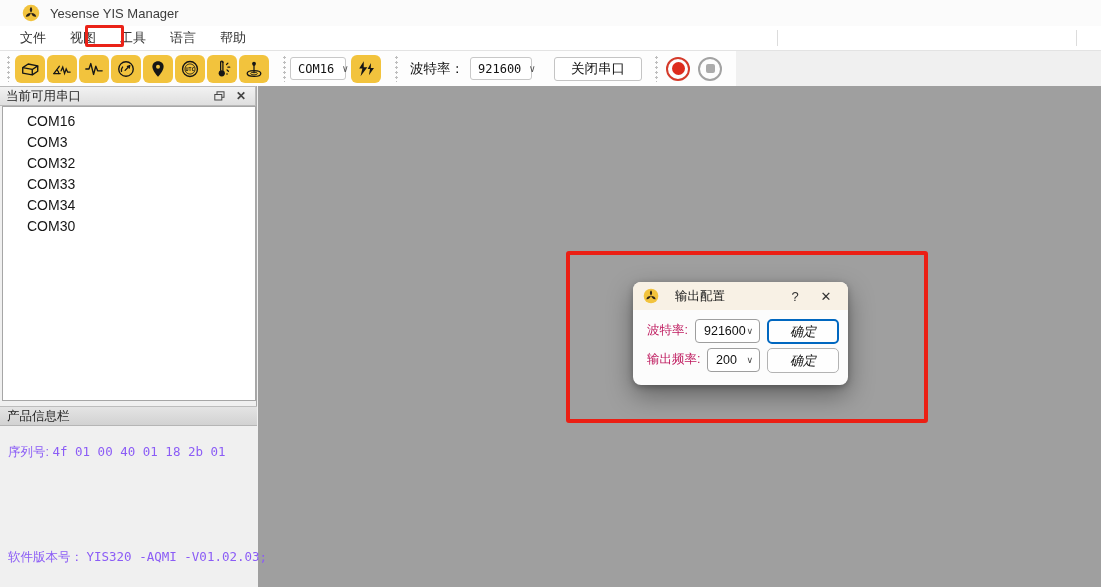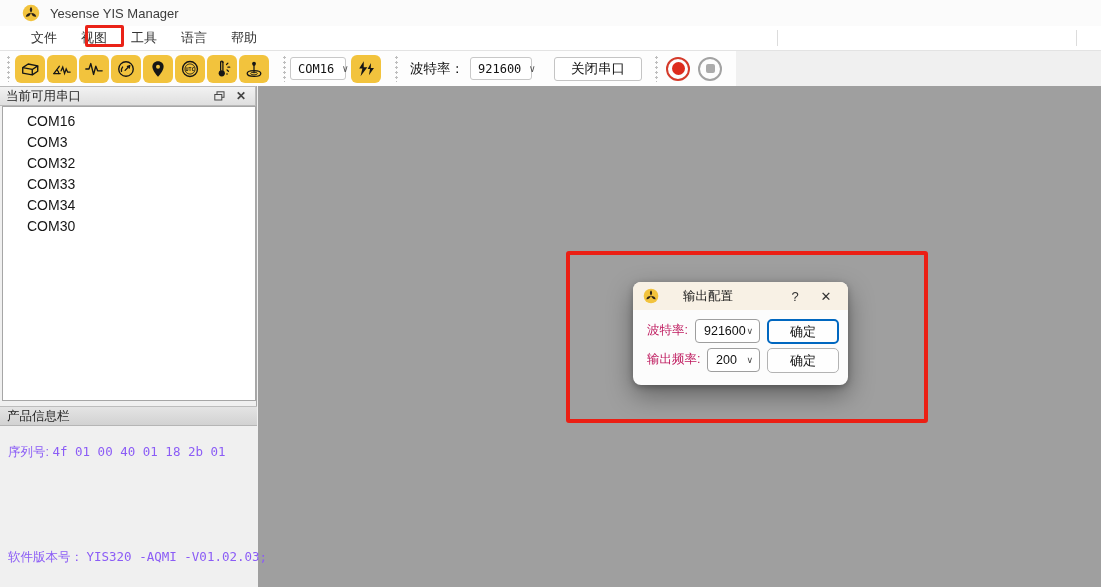--- a/index.html
+++ b/index.html
@@ -5,21 +5,21 @@
   * { margin:0; padding:0; box-sizing:border-box; }
   html,body { width:1101px; height:587px; overflow:hidden; }
   body { font-family:"Liberation Sans", sans-serif; background:#f0f0f0; position:relative; font-size:13px; color:#222; }
 
   
   .titlebar { position:absolute; left:0; top:0; width:1101px; height:26px; background:#fbfbfb; display:flex; align-items:center; padding-left:22px; }
   .applogo { width:18px; height:18px; flex:0 0 18px; }
   .apptitle { margin-left:10px; font-size:13px; color:#3c3c3c; }
 
   
-  .menubar { position:absolute; left:0; top:26px; width:1101px; height:25px; background:#ffffff; border-bottom:1px solid #e3e3e3; display:flex; align-items:center; padding-left:20px; }
+  .menubar { position:absolute; left:0; top:26px; width:1101px; height:25px; background:#ffffff; border-bottom:1px solid #e3e3e3; display:flex; align-items:center; padding-left:9px; }
   .menu-item { padding:3px 11px; font-size:13px; color:#333; margin-right:2px; position:relative; }
   .menu-hl { position:absolute; left:85px; top:25px; width:39px; height:22px; border:3px solid #ea2217; border-radius:2px; pointer-events:none; z-index:40; }
   .menusep { width:1px; height:16px; background:#dcdcdc; position:absolute; top:4px; }
 
   
   .toolbar { position:absolute; left:0; top:51px; width:1101px; height:35px; background:#f0f0f0; display:flex; align-items:stretch; }
   .tgroup { background:#fdfdfd; display:flex; align-items:center; padding:0 6px 0 2px; }
   .thandle { width:7px; align-self:stretch; margin:4px 2px 4px 3px;
              background-image:radial-gradient(circle, #bdbdbd 1.1px, transparent 1.2px);
              background-size:5px 5px; background-position:center top; background-repeat:repeat-y; }
@@ -51,28 +51,28 @@
   
   .mainarea { position:absolute; left:258px; top:86px; width:843px; height:501px; background:#9f9f9f; }
 
   
   .anno-dialog { position:absolute; left:566px; top:251px; width:362px; height:172px; border:4px solid #eb1f14; border-radius:3px; pointer-events:none; z-index:30; }
 
   
   .dialog { position:absolute; left:633px; top:282px; width:215px; height:103px; background:#fcfcfc; border-radius:8px; box-shadow:0 10px 26px rgba(0,0,0,0.38), 0 2px 6px rgba(0,0,0,0.25); z-index:20; }
   .dlg-titlebar { height:28px; background:#f8f1e5; border-radius:8px 8px 0 0; display:flex; align-items:center; padding:0 10px; }
   .dlg-logo { width:16px; height:16px; }
-  .dlg-title { margin-left:24px; font-size:12.5px; color:#1a1a1a; flex:1; }
+  .dlg-title { margin-left:16px; font-size:12.5px; color:#1a1a1a; flex:1; }
   .dlg-help { width:22px; text-align:center; font-size:13px; color:#333; }
   .dlg-close { width:24px; text-align:center; font-size:13px; color:#333; margin-left:8px; }
   .dlg-row { position:absolute; left:14px; display:flex; align-items:center; }
   .dlg-label { font-size:12.5px; color:#be185d; }
   .dlg-combo { background:#fff; border:1px solid #9e9e9e; border-radius:4px; height:24px; display:flex; align-items:center; padding:0 6px 0 8px; font-size:12.5px; color:#111; }
   .dlg-combo .chev { margin-left:auto; color:#444; font-size:9px; }
-  .dlg-btn { position:absolute; width:72px; height:25px; background:#fefefe; border:1px solid #b3b3b3; border-radius:5px; font-size:13px; color:#111; display:flex; align-items:center; justify-content:center; }
+  .dlg-btn { position:absolute; width:72px; height:25px; background:#fefefe; border:1px solid #b3b3b3; border-radius:5px; font-size:13px; color:#111; display:flex; align-items:center; justify-content:center;font-style:italic; }
   .dlg-btn.primary { border:2px solid #0067C0; }
 </style>
 </head>
 <body>
 
 <div class="titlebar">
   <svg class="applogo" viewBox="0 0 24 24">
     <circle cx="12" cy="12" r="11" fill="#F2C33D"></circle>
     <g fill="#2a2118">
       <path d="M12 3.5 c2.2 2.4 2.2 5.4 0 8.2 c-2.2 -2.8 -2.2 -5.8 0 -8.2 z"></path>

